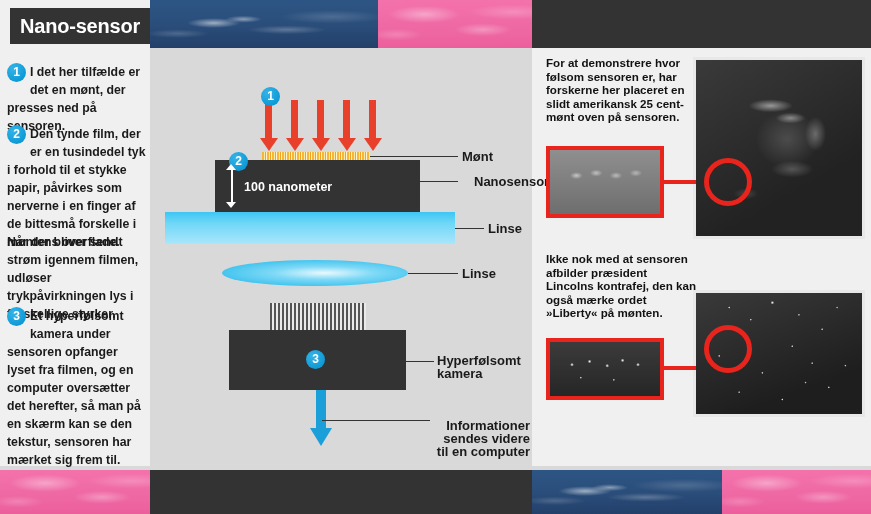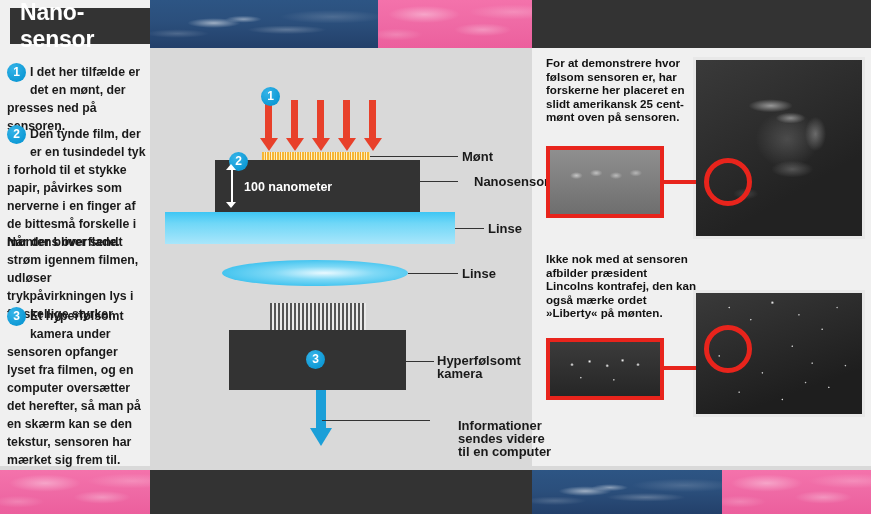--- a/index.html
+++ b/index.html
@@ -20,21 +20,21 @@
   .pink .tex{background:
      radial-gradient(ellipse 50px 12px at 30% 30%,rgba(255,255,255,.38),transparent 72%),
      radial-gradient(ellipse 40px 9px at 68% 62%,rgba(255,255,255,.30),transparent 72%),
      radial-gradient(ellipse 60px 10px at 88% 25%,rgba(255,255,255,.22),transparent 75%),
      radial-gradient(ellipse 35px 8px at 12% 72%,rgba(255,255,255,.20),transparent 75%);}
   .dark{background:#333333;}
 
   
   #title-bar{position:absolute;left:10px;top:8px;width:140px;height:36px;background:#333;
     display:flex;align-items:center;}
-  #title-bar .t{color:#fff;font-size:23px;font-weight:bold;letter-spacing:-.2px;padding-left:10px;}
+  #title-bar .t{color:#fff;font-size:20px;font-weight:bold;letter-spacing:-.2px;padding-left:10px;}
 
   
   #left-col{position:absolute;left:0px;top:48px;width:150px;height:418px;background:#f0f0f0;}
   #center-col{position:absolute;left:150px;top:48px;width:382px;height:418px;background:#d9d9d9;}
   #right-col{position:absolute;left:532px;top:48px;width:339px;height:418px;background:#f0f0f0;}
 
   
   .para{color:#1a1a1a;font-size:12.3px;line-height:14.2px;font-weight:600;}
   .bullet-row{position:absolute;}
   .badge{display:inline-block;width:19px;height:19px;border-radius:50%;
@@ -213,21 +213,21 @@
   <div class="leader" style="left:455px;top:228px;width:29px;"></div>
   <div class="lbl" style="left:488px;top:222px;">Linse</div>
 
   <div class="leader" style="left:408px;top:273px;width:50px;"></div>
   <div class="lbl" style="left:462px;top:267px;">Linse</div>
 
   <div class="leader" style="left:406px;top:361px;width:28px;"></div>
   <div class="lbl" style="left:437px;top:354px;width:92px;">Hyperfølsomt kamera</div>
 
   <div class="leader" style="left:322px;top:420px;width:108px;"></div>
-  <div class="lbl" style="left:458px;top:419px;width:96px;">Informationer sendes videre til en computer</div>
+  <div class="lbl" style="left:434px;top:419px;width:96px;text-align:right;">Informationer sendes videre til en computer</div>
 
   <div class="rtext" style="position:absolute;left:546px;top:56px;width:150px;">For at demonstrere hvor følsom sensoren er, har forskerne her placeret en slidt amerikansk 25 cent-mønt oven på sensoren.</div>
 
   <div class="photo lincoln" style="left:693px;top:57px;width:172px;height:182px;">
     <div class="ring" style="left:8px;top:98px;width:48px;height:48px;"></div>
   </div>
   <div class="connector" style="left:662px;top:180px;width:34px;"></div>
   <div class="inset inset-liberty" style="left:546px;top:146px;width:118px;height:72px;"></div>
 
   <div class="rtext" style="position:absolute;left:546px;top:252px;width:152px;">Ikke nok med at sensoren afbilder præsident Lincolns kontrafej, den kan også mærke ordet »Liberty« på mønten.</div>

